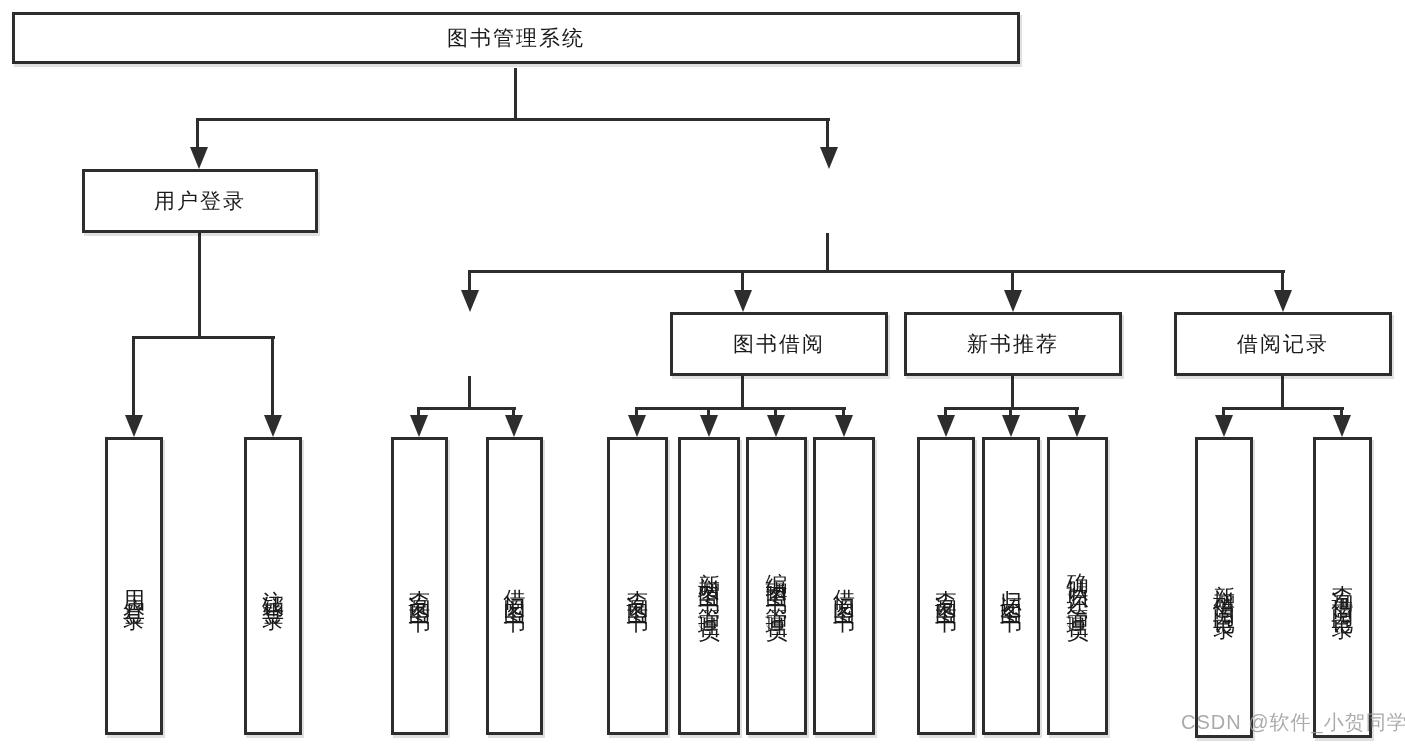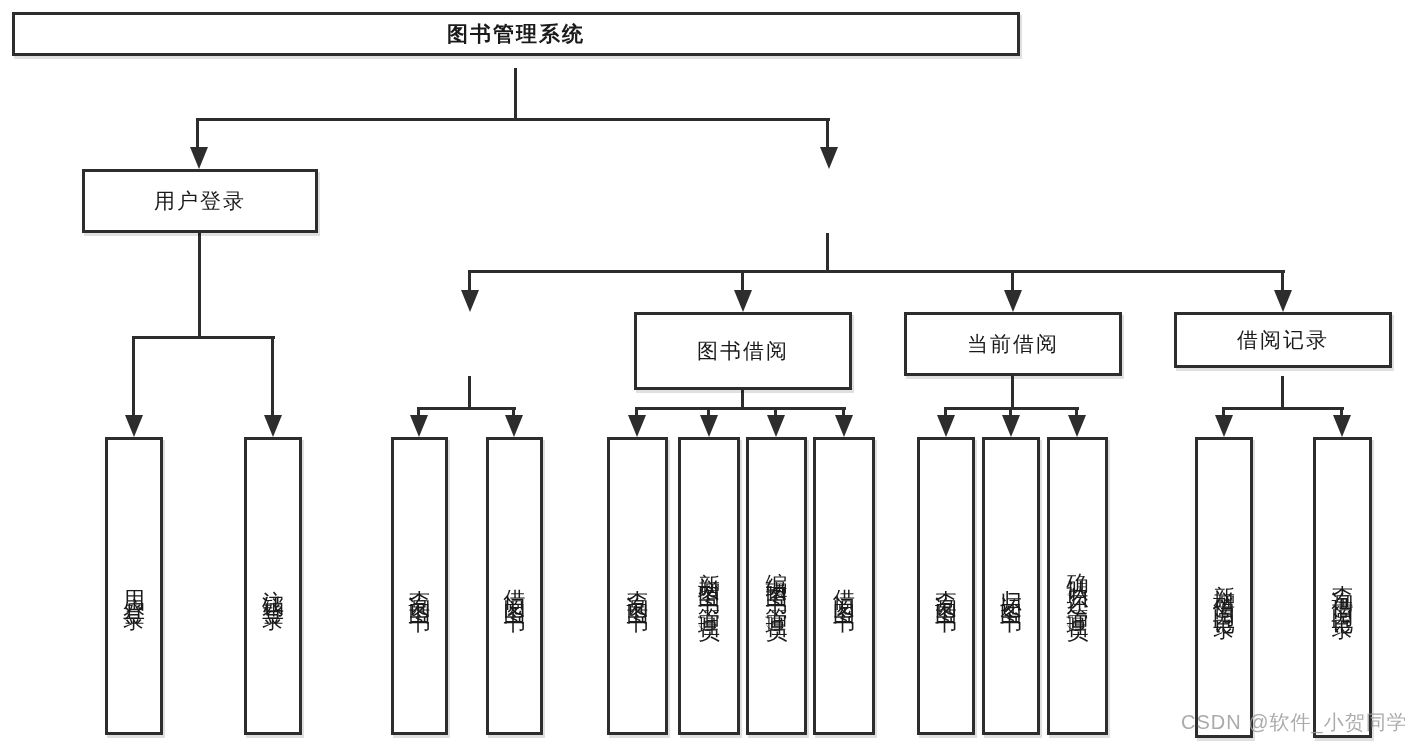--- a/index.html
+++ b/index.html
@@ -46,31 +46,31 @@
     opacity:.85;
     z-index:5;
     white-space:nowrap;
   }
 </style>
 </head>
 <body>
 
 <div id="canvas">
 
-  <div class="box hnode" style="left:12px;top:12px;width:1008px;height:44px;font-weight:bold;">图书管理系统</div>
+  <div class="box hnode" style="left:12px;top:12px;width:1008px;height:52px;">图书管理系统</div>
 
   <div class="box hnode" style="left:82px;top:169px;width:236px;height:64px;">用户登录</div>
 
 
 
-  <div class="box hnode" style="left:634px;top:312px;width:218px;height:78px;">图书借阅</div>
+  <div class="box hnode" style="left:670px;top:312px;width:218px;height:64px;">图书借阅</div>
 
-  <div class="box hnode" style="left:904px;top:312px;width:218px;height:64px;">当前借阅</div>
+  <div class="box hnode" style="left:904px;top:312px;width:218px;height:64px;">新书推荐</div>
 
-  <div class="box hnode" style="left:1174px;top:312px;width:218px;height:56px;">借阅记录</div>
+  <div class="box hnode" style="left:1174px;top:312px;width:218px;height:64px;">借阅记录</div>
 
   <div class="box leaf" style="left:105px;top:437px;width:58px;height:298px;">用户登录</div>
   <div class="box leaf" style="left:244px;top:437px;width:58px;height:298px;">注销登录</div>
 
   <div class="box leaf" style="left:391px;top:437px;width:57px;height:298px;">查询图书</div>
   <div class="box leaf" style="left:486px;top:437px;width:57px;height:298px;">借阅图书</div>
 
   <div class="box leaf" style="left:607px;top:437px;width:61px;height:298px;">查询图书</div>
   <div class="box leaf" style="left:678px;top:437px;width:62px;height:298px;">新增图书（管理员）</div>
   <div class="box leaf" style="left:746px;top:437px;width:61px;height:298px;">编辑图书（管理员）</div>

